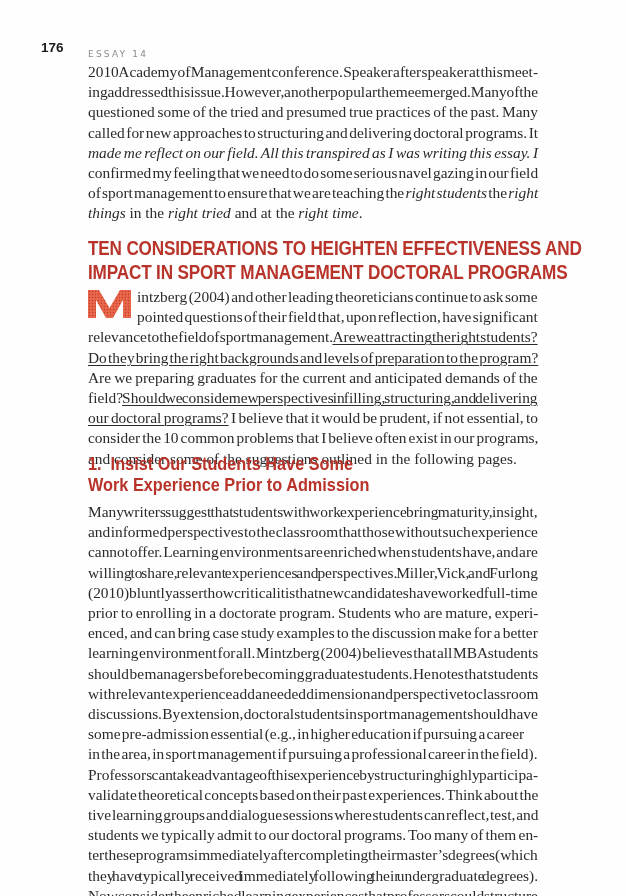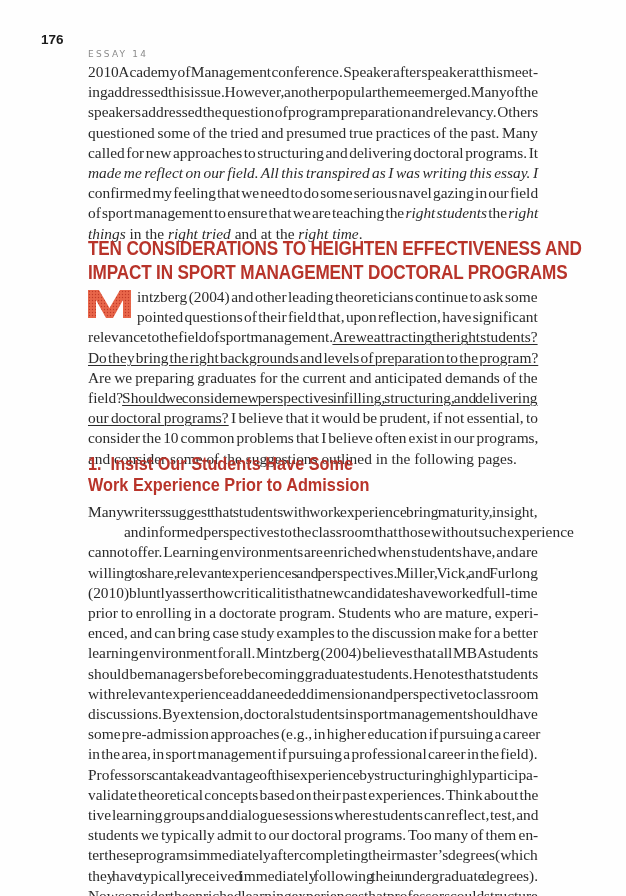--- a/index.html
+++ b/index.html
@@ -1,18 +1,18 @@
 <!DOCTYPE html>
 <html><head>
 <meta charset="utf-8">
 <style>
   html, body { margin: 0; padding: 0; background: #ffffff; }
   body { width: 626px; height: 896px; position: relative; overflow: hidden; }
   .page { position: absolute; left: 0; top: 0; width: 626px; height: 896px; background: #fefefe; }
-  .folio { position: absolute; left: 41px; top: 32px; font-family: "Liberation Sans", sans-serif; font-weight: bold; font-size: 13.5px; color: #1a1a1a; }
+  .folio { position: absolute; left: 41px; top: 40px; font-family: "Liberation Sans", sans-serif; font-weight: bold; font-size: 13.5px; color: #1a1a1a; }
   .running-head { position: absolute; left: 88px; top: 49px; font-family: "DejaVu Sans", sans-serif; font-size: 9px; letter-spacing: 2.2px; color: #8a8a8a; }
   .text { position: absolute; left: 88px; width: 450px; font-family: "Liberation Serif", serif; font-size: 15.4px; line-height: 20.2px; color: #2a2a2a; text-align: justify; hyphens: manual; }
   .text .ln { display: block; text-align: justify; text-align-last: justify; white-space: nowrap; }
   .text .ln.last { text-align-last: left; }
   .text em { font-style: italic; }
   .text u { text-decoration: underline; text-decoration-thickness: 1px; text-underline-offset: 2px; }
   #p1 { top: 62px; }
   .heading { position: absolute; left: 88px; font-family: "Liberation Sans", sans-serif; font-weight: bold; color: #b8342a; transform: scaleX(0.88); transform-origin: left top; white-space: nowrap; }
   #h1 { top: 236px; font-size: 19.5px; line-height: 24px; letter-spacing: -0.2px; }
   #p2 { top: 287px; }
@@ -25,21 +25,20 @@
 <body>
 
 <div class="page">
 
   <div class="folio">176</div>
   <div class="running-head">ESSAY 14</div>
 
   <div class="text" id="p1">
     <span class="ln" style="display: block; text-align-last: auto; word-spacing: -3.5px; width: 450px;">2010 Academy of Management conference. Speaker after speaker at this meet-</span>
     <span class="ln" style="display: block; text-align-last: auto; word-spacing: -4px; width: 450px;">ing addressed this issue. However, another popular theme emerged. Many of the</span>
-    <span class="ln" style="display: block; text-align-last: auto; word-spacing: -3.33333px; width: 450px;">speakers addressed the question of program preparation and relevancy. Others</span>
     <span class="ln" style="display: block; text-align-last: auto; word-spacing: -1px; width: 450px;">questioned some of the tried and presumed true practices of the past. Many</span>
     <span class="ln" style="display: block; text-align-last: auto; word-spacing: -2.3px; width: 450px;">called for new approaches to structuring and delivering doctoral programs. It</span>
     <span class="ln" style="display: block; text-align-last: auto; word-spacing: -1.33333px; width: 450px; font-style: italic;">made me reflect on our field. All this transpired as I was writing this essay. I</span>
     <span class="ln" style="display: block; text-align-last: auto; word-spacing: -2.71429px; width: 450px;">confirmed my feeling that we need to do some serious navel gazing in our field</span>
     <span class="ln" style="display: block; text-align-last: auto; word-spacing: -2.61538px; width: 450px;"><span>of sport management to ensure that we are teaching the </span><em>right students</em><span> the </span><em>right</em></span>
     <span class="ln last"><em>things</em><span> in the </span><em>right tried</em><span> and at the </span><em>right time</em><span>.</span></span>
   </div>
 
   <div class="heading" id="h1">
     <div>TEN CONSIDERATIONS TO HEIGHTEN EFFECTIVENESS AND</div>
@@ -69,31 +68,31 @@
     <span class="ln last">and consider some of the suggestions outlined in the following pages.</span>
   </div>
 
   <div class="heading" id="h2">
     <div style="white-space:pre;">1.  Insist Our Students Have Some</div>
     <div>Work Experience Prior to Admission</div>
   </div>
 
   <div class="text" id="p3">
       <span class="ln" style="display: block; text-align-last: auto; word-spacing: -4.6px; width: 450px;">Many writers suggest that students with work experience bring maturity, insight,</span>
-      <span class="ln" style="display: block; text-align-last: auto; word-spacing: -3.4px; width: 450px; margin-left: 36px;">and informed perspectives to the classroom that those without such experience</span>
+      <span class="ln" style="display: block; text-align-last: auto; word-spacing: -3.4px; width: 450px;">and informed perspectives to the classroom that those without such experience</span>
       <span class="ln" style="display: block; text-align-last: auto; word-spacing: -3.1px; width: 450px;">cannot offer. Learning environments are enriched when students have, and are</span>
       <span class="ln" style="display: block; text-align-last: auto; word-spacing: -5px; width: 450px;">willing to share, relevant experiences and perspectives. Miller, Vick, and Furlong</span>
       <span class="ln" style="display: block; text-align-last: auto; word-spacing: -3.91667px; width: 450px;">(2010) bluntly assert how critical it is that new candidates have worked full-time</span>
       <span class="ln" style="display: block; text-align-last: auto; word-spacing: -0.909091px; width: 450px;">prior to enrolling in a doctorate program. Students who are mature, experi-</span>
       <span class="ln" style="display: block; text-align-last: auto; word-spacing: -1.69231px; width: 450px;">enced, and can bring case study examples to the discussion make for a better</span>
       <span class="ln" style="display: block; text-align-last: auto; word-spacing: -3.2px; width: 450px;">learning environment for all. Mintzberg (2004) believes that all MBA students</span>
       <span class="ln" style="display: block; text-align-last: auto; word-spacing: -3.4px; width: 450px;">should be managers before becoming graduate students. He notes that students</span>
       <span class="ln" style="display: block; text-align-last: auto; word-spacing: -3.5px; width: 450px;">with relevant experience add a needed dimension and perspective to classroom</span>
       <span class="ln" style="display: block; text-align-last: auto; word-spacing: -3.55556px; width: 450px;">discussions. By extension, doctoral students in sport management should have</span>
-      <span class="ln" style="display: block; text-align-last: auto; word-spacing: -2.5px; width: 450px;">some pre-admission approaches (e.g., in higher education if pursuing a career</span>
+      <span class="ln" style="display: block; text-align-last: auto; word-spacing: -2.5px; width: 450px;">some pre-admission essential (e.g., in higher education if pursuing a career</span>
       <span class="ln" style="display: block; text-align-last: auto; word-spacing: -2.53846px; width: 450px;">in the area, in sport management if pursuing a professional career in the field).</span>
       <span class="ln" style="display: block; text-align-last: auto; word-spacing: -4.4px; width: 450px;">Professors can take advantage of this experience by structuring highly participa-</span>
       <span class="ln" style="display: block; text-align-last: auto; word-spacing: -2.5px; width: 450px;">validate theoretical concepts based on their past experiences. Think about the</span>
       <span class="ln" style="display: block; text-align-last: auto; word-spacing: -3px; width: 450px;">tive learning groups and dialogue sessions where students can reflect, test, and</span>
       <span class="ln" style="display: block; text-align-last: auto; word-spacing: -1.58333px; width: 450px;">students we typically admit to our doctoral programs. Too many of them en-</span>
       <span class="ln" style="display: block; text-align-last: auto; word-spacing: -3.88889px; width: 450px;">ter these programs immediately after completing their master’s degrees (which</span>
       <span class="ln" style="display: block; text-align-last: auto; word-spacing: -6.375px; width: 450px;">they have typically received immediately following their undergraduate degrees).</span>
       <span class="ln" style="display: block; text-align-last: auto; word-spacing: -4px; width: 450px;">Now consider the enriched learning experiences that professors could structure</span>
     </div>
 

